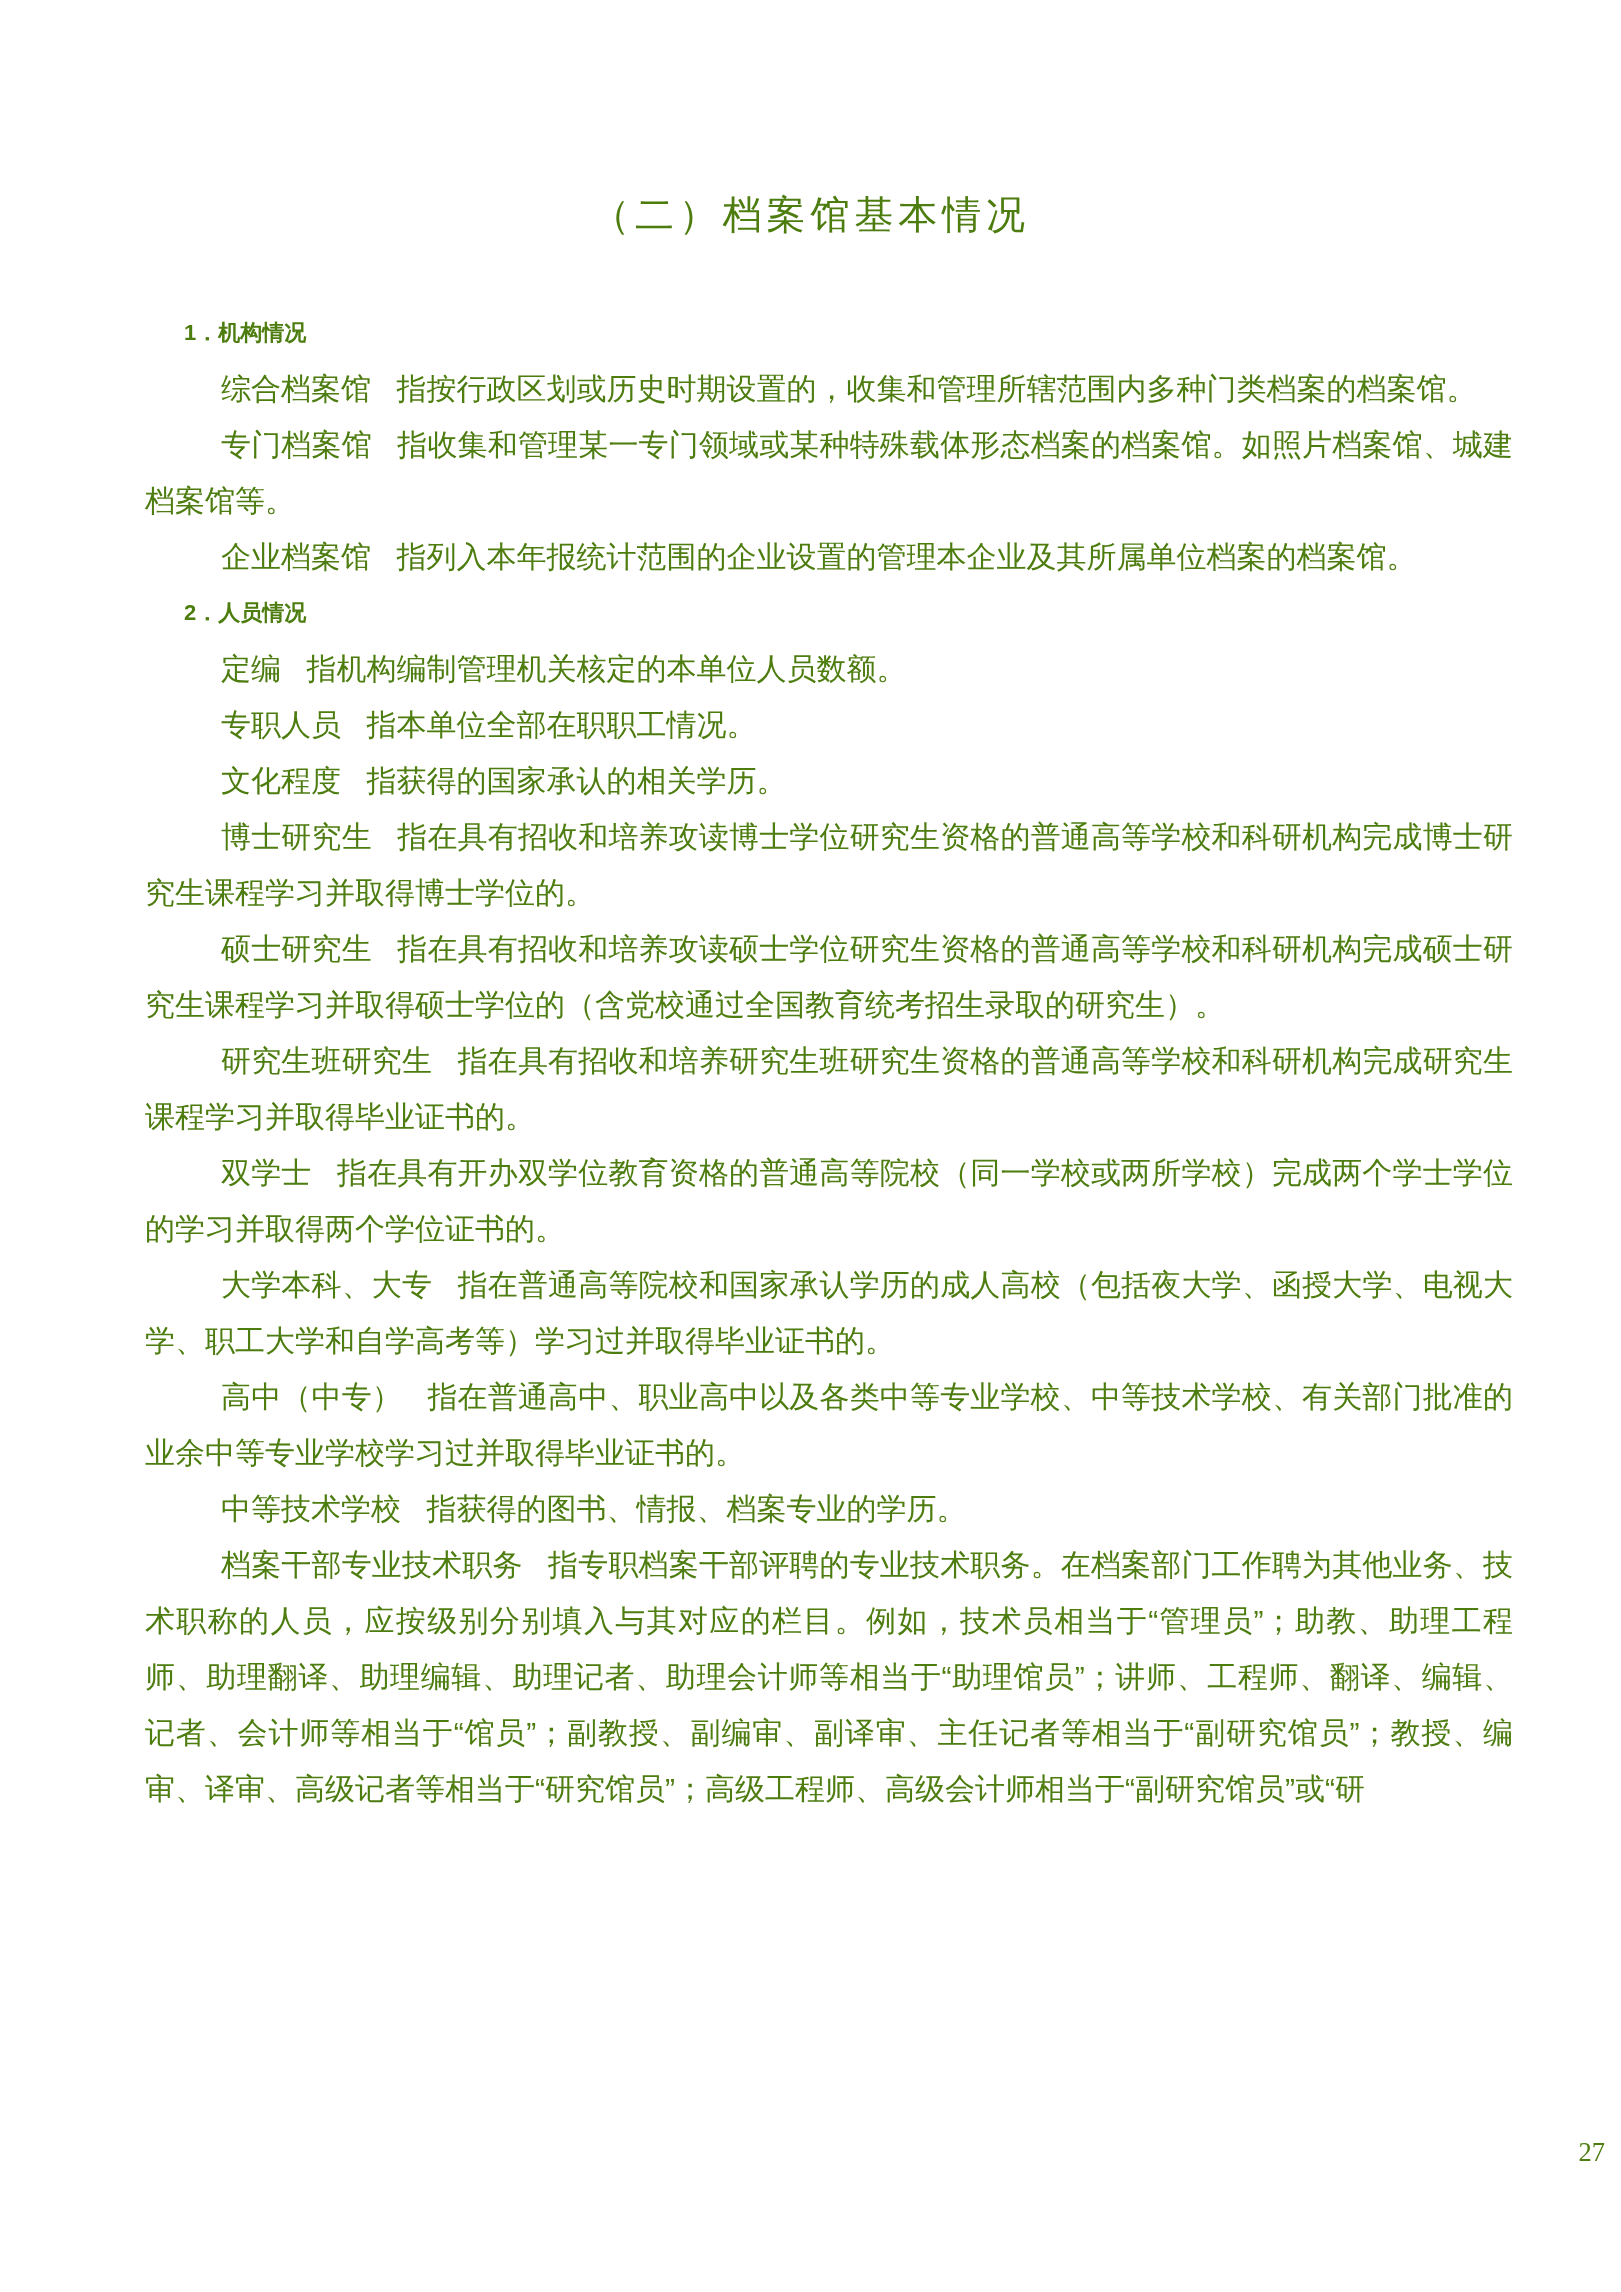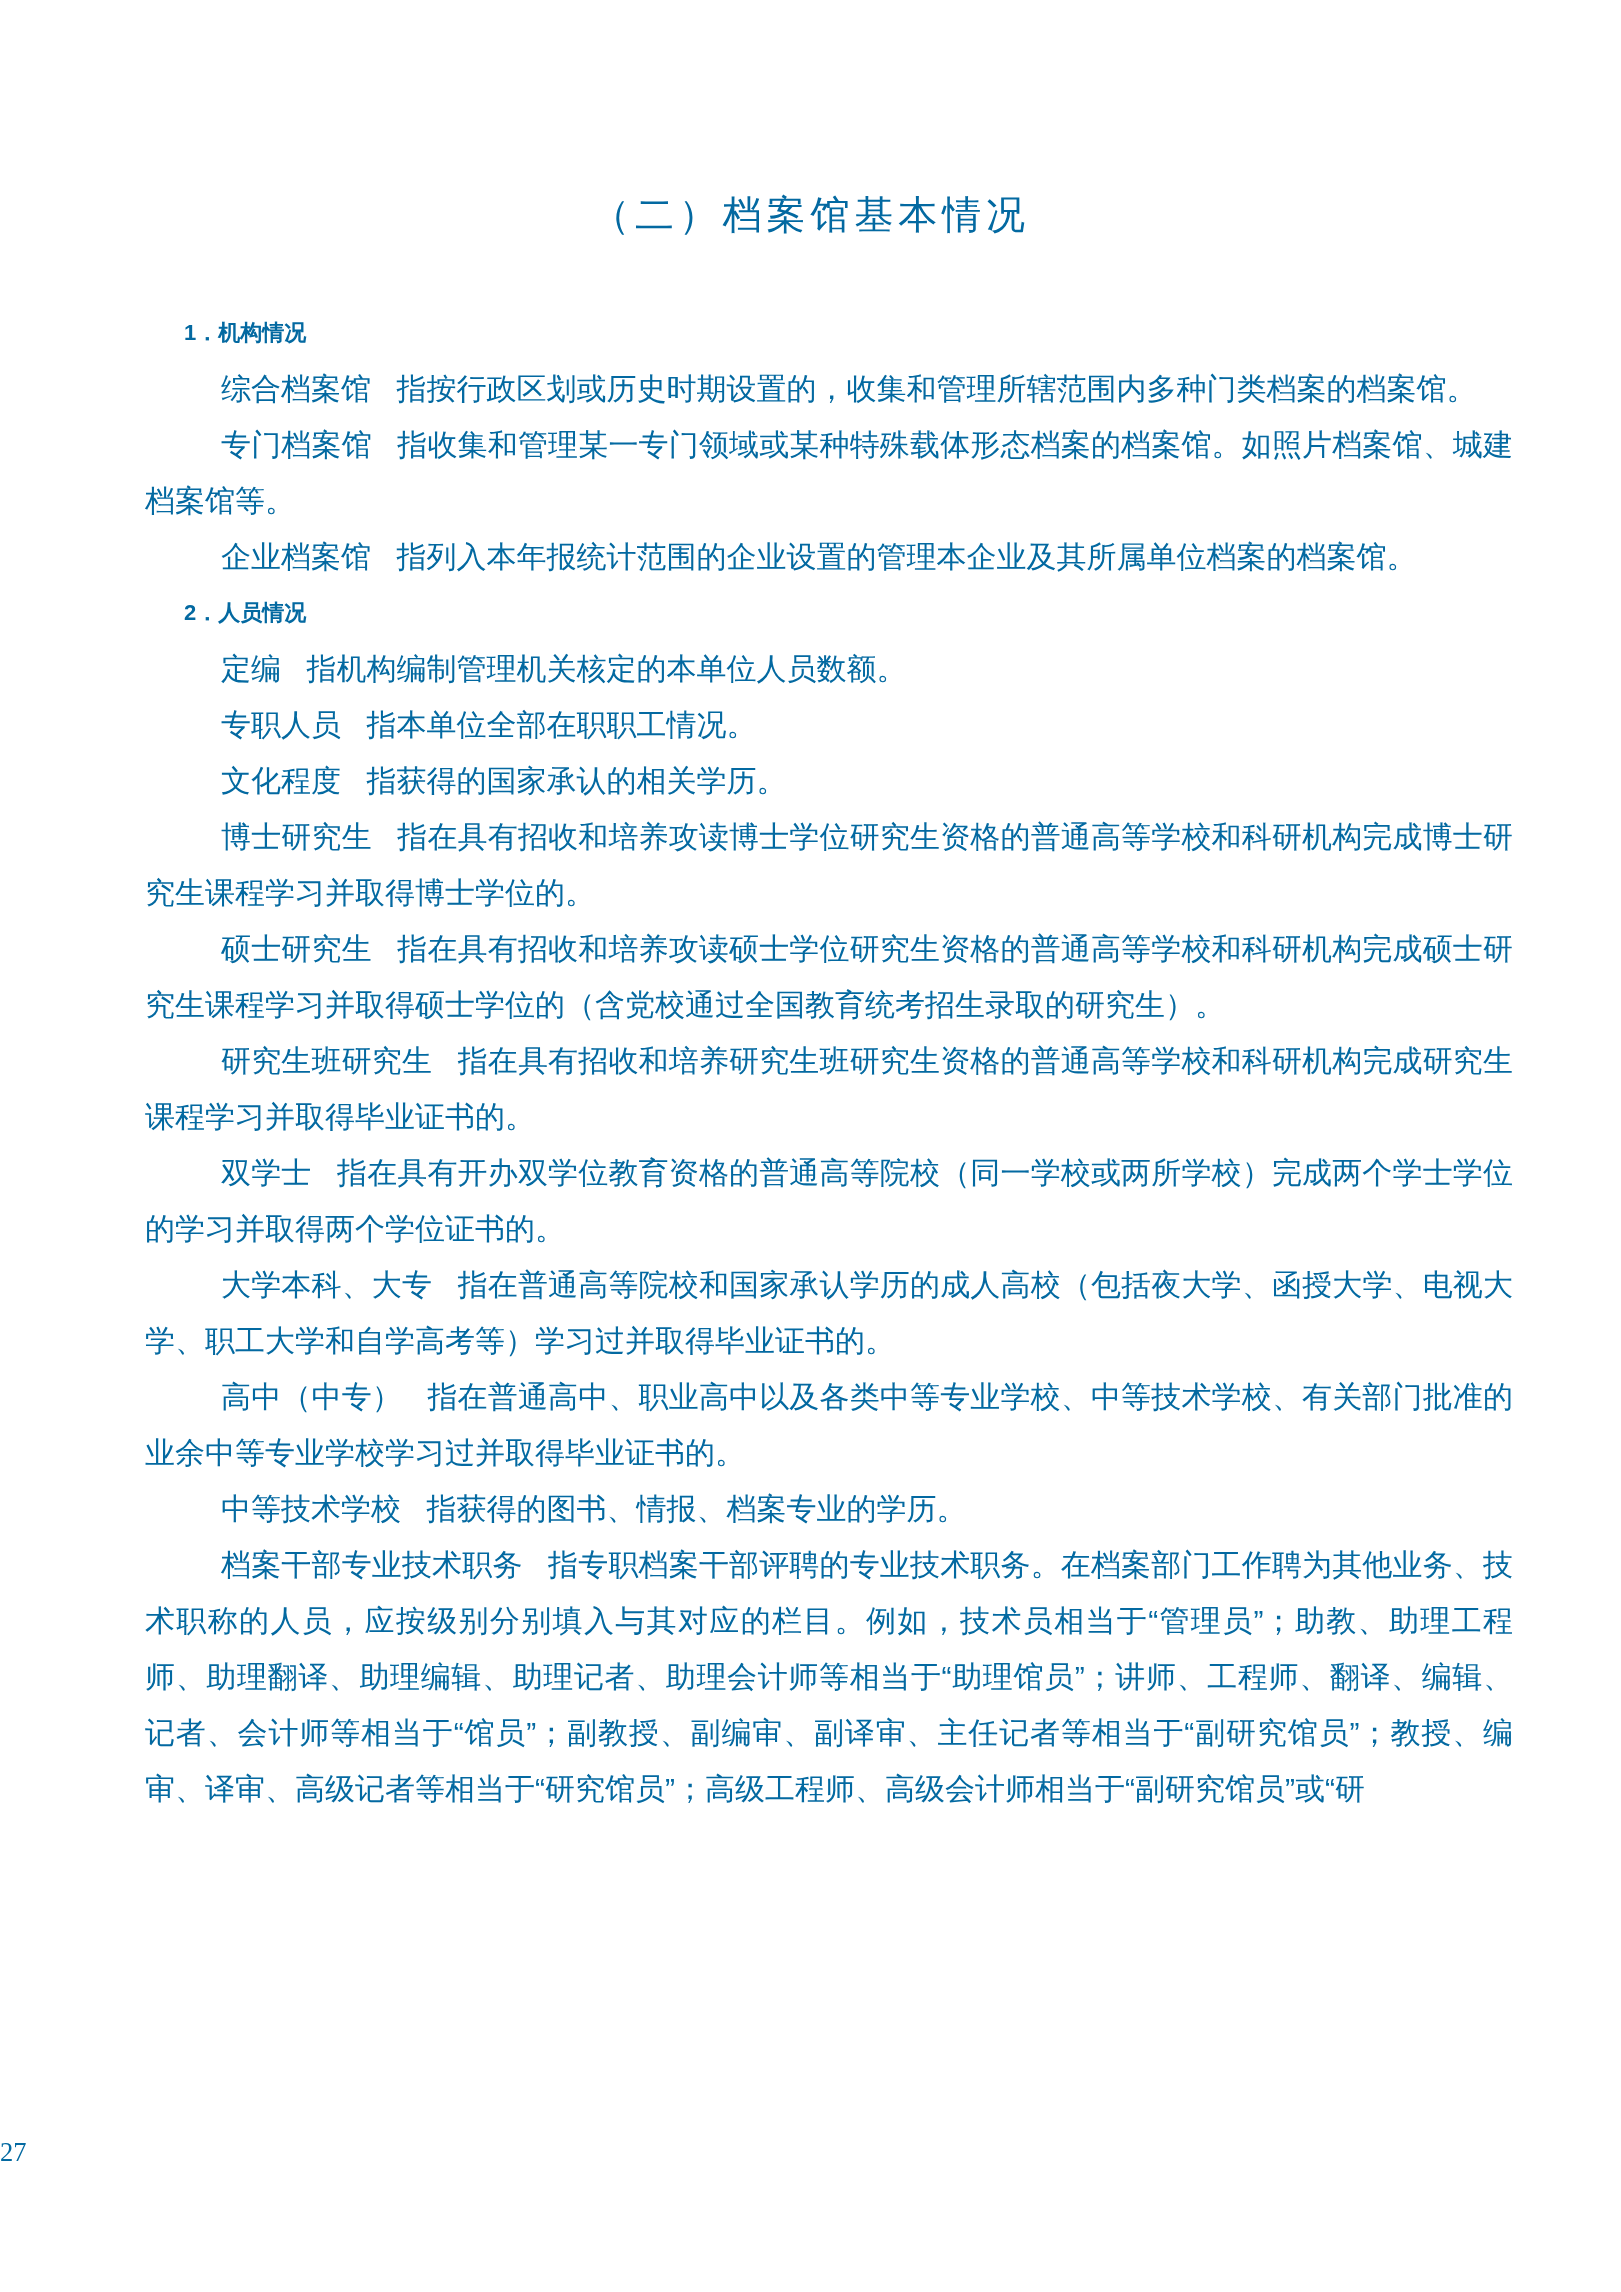--- a/index.html
+++ b/index.html
@@ -5,21 +5,21 @@
   html, body {
     margin: 0;
     padding: 0;
     background: #ffffff;
   }
   .page {
     position: relative;
     width: 1621px;
     height: 2274px;
     background: #ffffff;
-    color: #0369a1;
+    color: #4d7c0f;
     font-family: "Liberation Serif", serif;
     overflow: hidden;
   }
   .doc-title {
     margin: 0;
     padding-top: 188px;
     text-align: center;
     font-size: 39px;
     font-weight: 400;
     letter-spacing: 4.9px;
@@ -51,21 +51,21 @@
     margin-left: 37px;
   }
   .def {
     font-family: Liberation Sans, sans-serif;
   }
   .page-number {
     position: absolute;
     bottom: 106px;
     left: 0;
     right: 16px;
-    text-align: left;
+    text-align: right;
     font-size: 26.5px;
     font-family: "Liberation Serif", serif;
   }
 </style>
 </head>
 <body>
 
 <div class="page">
 
   <h1 class="doc-title">（二）档案馆基本情况</h1>

